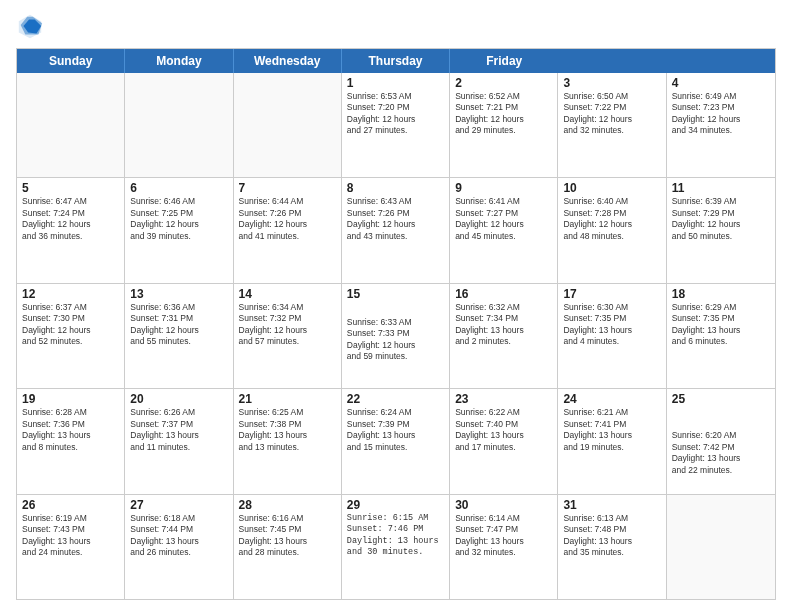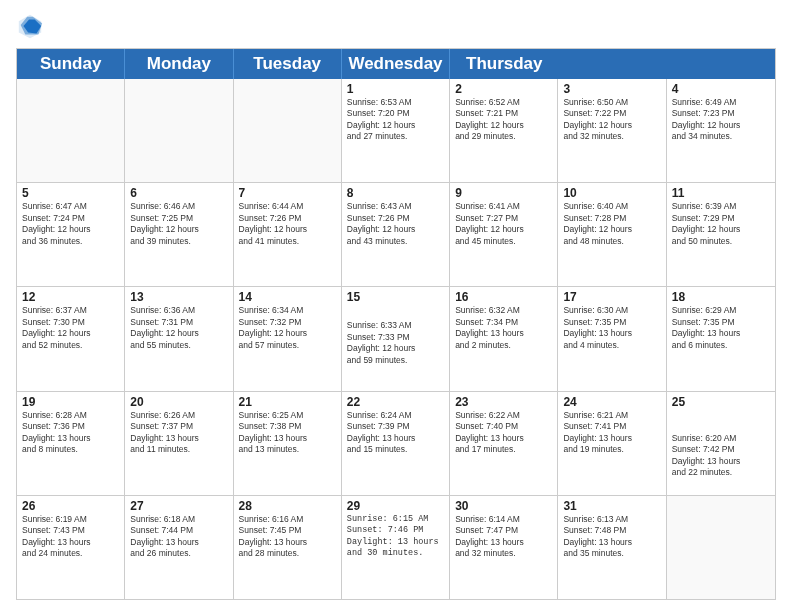--- a/index.html
+++ b/index.html
@@ -65,21 +65,21 @@
       flex-direction: column;
       border: 1px solid #ccc;
     }
     .day-headers {
       display: grid;
       grid-template-columns: repeat(7, 1fr);
       background: #2a6db5;
     }
     .day-header {
       color: #fff;
-      font-size: 17px;
+      font-size: 12px;
       font-weight: bold;
       padding: 5px 6px;
       text-align: center;
       border-right: 1px solid #4a8fd5;
     }
     .day-header:last-child { border-right: none; }
     .weeks {
       flex: 1;
       display: flex;
       flex-direction: column;
@@ -132,23 +132,23 @@
     <div class="title-block">
       <div class="month-title"></div>
       <div class="subtitle"></div>
     </div>
   </div>
 
   <div class="calendar">
     <div class="day-headers">
     <div class="day-header">Sunday</div>
         <div class="day-header">Monday</div>
-        <div class="day-header">Tuesday</div>
         <div class="day-header">Wednesday</div>
         <div class="day-header">Thursday</div>
+        <div class="day-header">Friday</div>
       </div>
     <div class="weeks">
     <div class="week-row">
           <div class="cell empty"></div>
           <div class="cell empty"></div>
           <div class="cell empty"></div>
           <div class="cell">
             <div class="cell-day">1</div>
             <div class="cell-info" style="white-space: pre-line;">Sunrise: 6:53 AM
 Sunset: 7:20 PM

